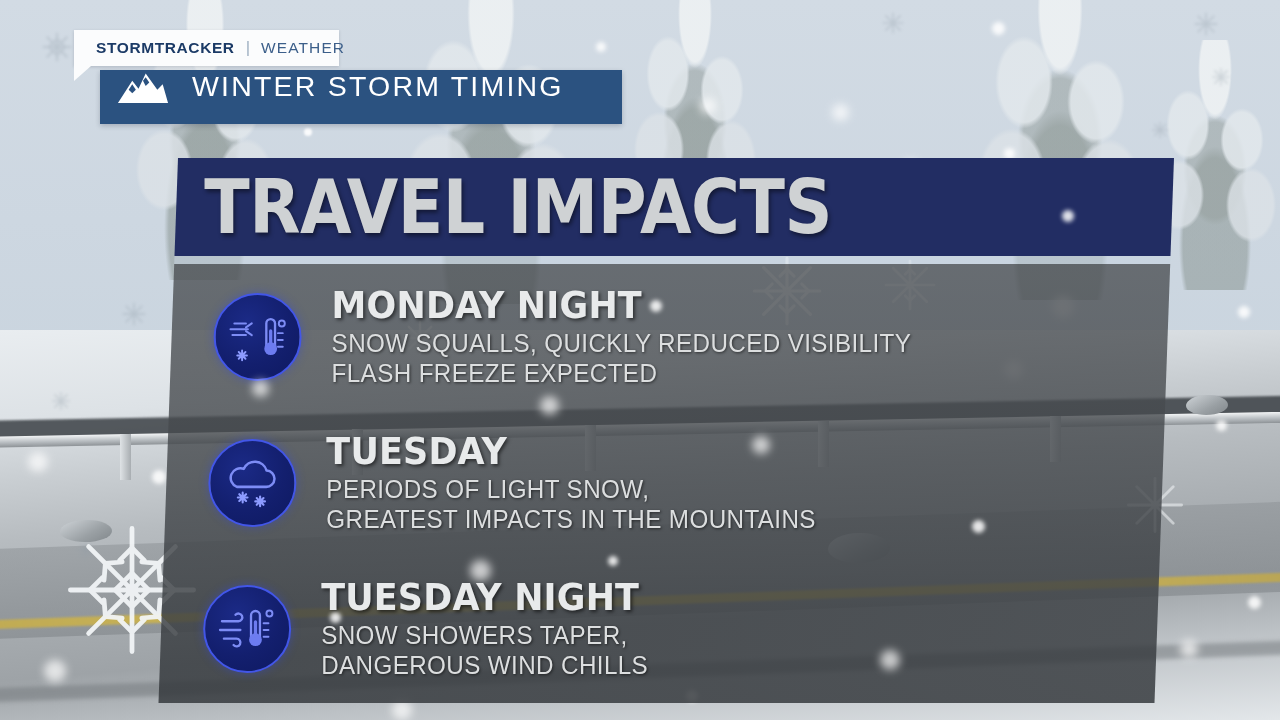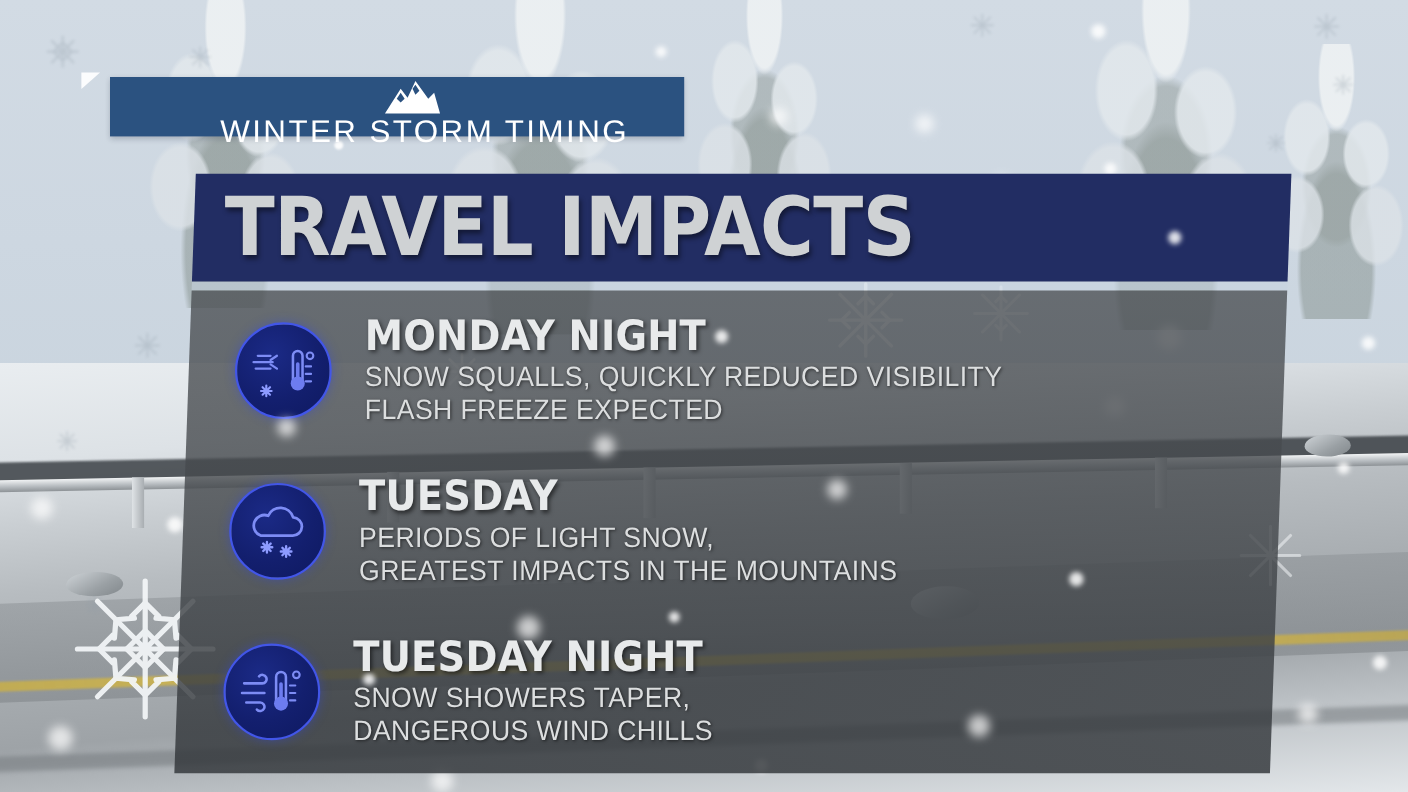--- a/index.html
+++ b/index.html
@@ -146,24 +146,23 @@
     border-left: 17px solid #fbfcfd;
     border-bottom: 15px solid transparent;
   }
 
   
   .title-bar {
     position: absolute;
     left: 100px; top: 70px;
     width: 522px; height: 54px;
     background: #2b5280;
-    display: flex; align-items: center;
-    padding-left: 28px;
+    display: flex; 
+    padding-left: 16px;
     box-shadow: 0 2px 5px rgba(15,25,45,.22);
-    flex-direction: column;
   }
   .mtn-icon { width: 54px; height: 34px; flex: 0 0 auto; }
   .title-text {
     color: #fff;
     font-size: 28.5px;
     letter-spacing: 2.2px;
     margin-left: 22px;
     font-weight: 400;
   }
 
@@ -387,20 +386,25 @@
   <div class="flake flake-soft" style="left:152px;  top:470px; width:14px; height:14px;"></div>
   <div class="flake flake-blur" style="left:44px;   top:660px; width:22px; height:22px;"></div>
   <div class="flake flake-soft" style="left:1248px; top:596px; width:13px; height:13px;"></div>
   <div class="flake flake-blur" style="left:1180px; top:640px; width:18px; height:18px;"></div>
   <div class="flake flake-soft" style="left:686px;  top:690px; width:12px; height:12px;"></div>
   <div class="flake flake-blur" style="left:392px;  top:700px; width:20px; height:20px;"></div>
   <div class="flake flake-soft" style="left:262px;  top:226px; width:11px; height:11px;"></div>
   <div class="flake flake-blur" style="left:700px;  top:98px;  width:16px; height:16px;"></div>
   <div class="flake flake-soft" style="left:458px;  top:188px; width:10px; height:10px;"></div>
 
+  <div class="brand-bar">
+    <span class="brand-main">STORMTRACKER</span>
+    <span class="brand-div">|</span>
+    <span class="brand-sub">WEATHER</span>
+  </div>
   <div class="brand-tail"></div>
 
   <div class="title-bar">
     <svg class="mtn-icon" viewBox="0 0 60 38">
       <path d="M2 37 L18 12 L25 21 L33 4 L46 22 L52 16 L58 37 Z" fill="#ffffff"></path>
       <path d="M14 22 L18 16 L22 22 L18 26 Z" fill="#2b5280"></path>
       <path d="M30 12 L33 8 L37 14 L33 18 Z" fill="#2b5280"></path>
     </svg>
     <span class="title-text">WINTER STORM TIMING</span>
   </div>

